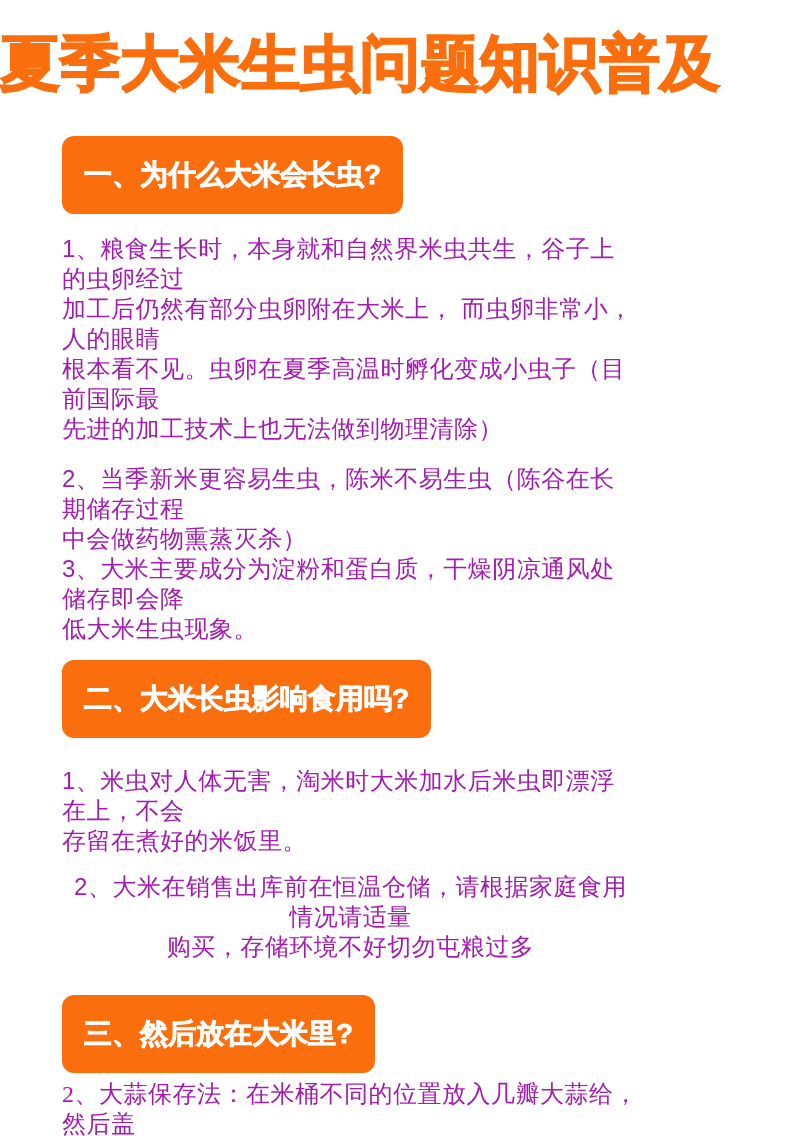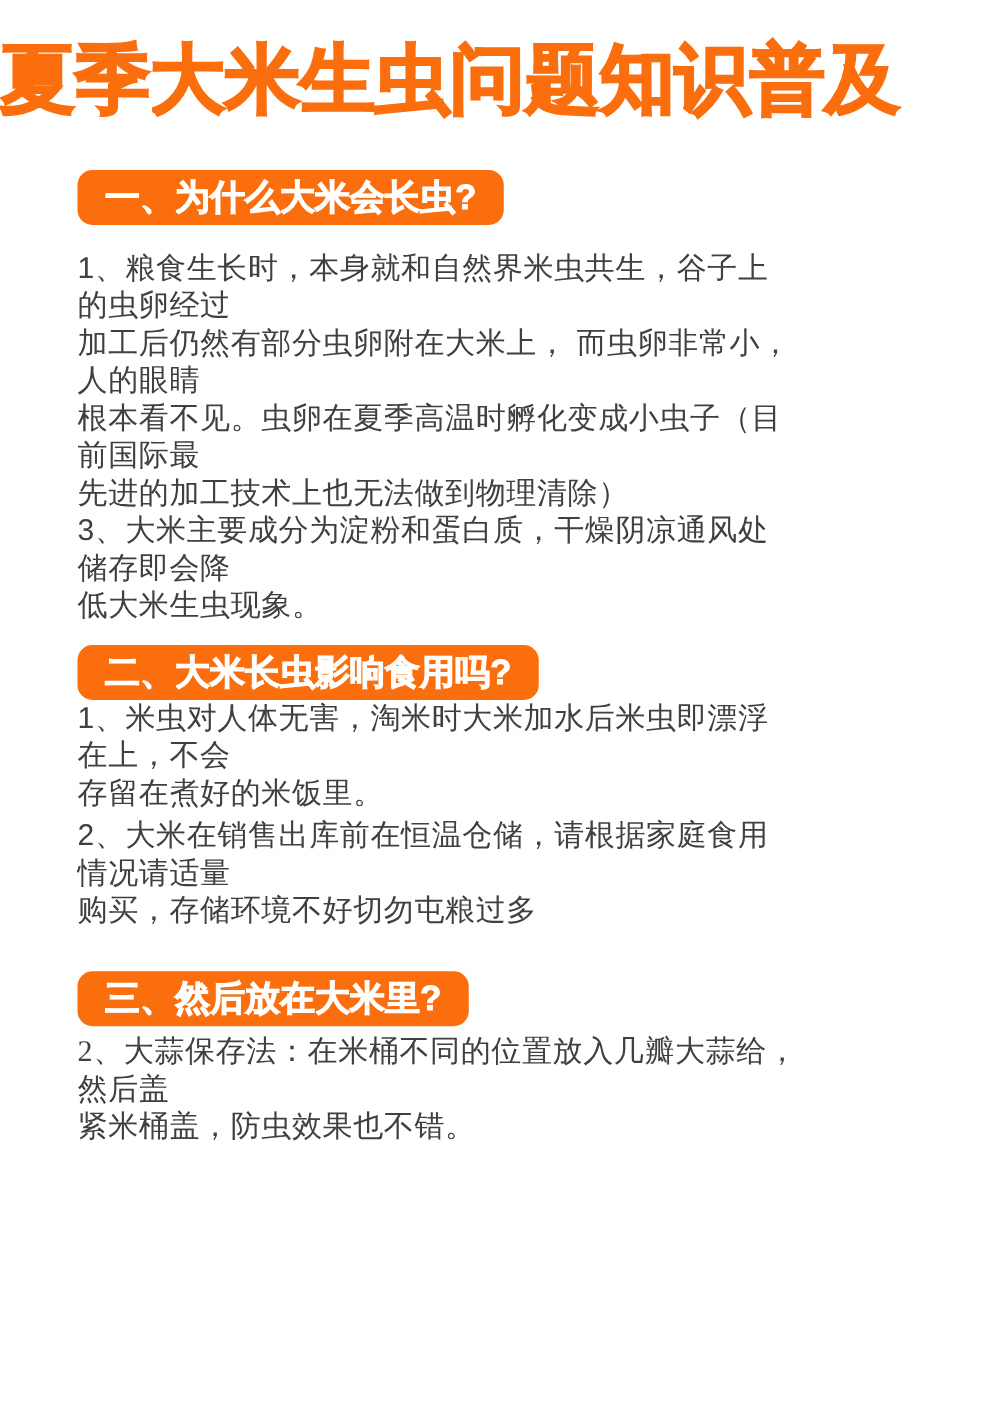--- a/index.html
+++ b/index.html
@@ -33,60 +33,62 @@
     margin-left: 62px;
   }
   .banner {
     display: inline-block;
     background: #FA6E0E;
     color: #ffffff;
     font-size: 28px;
     line-height: 30px;
     font-weight: 700;
     -webkit-text-stroke: 0.8px #ffffff;
-    padding: 7px 22px;
+    padding: 24px 22px;
     border-radius: 12px;
   }
   .para {
     margin: 0 45px 0 62px;
     font-size: 24px;
     line-height: 30px;
     font-weight: 500;
-    color: #404040;
+    color: #a21caf;
     white-space: pre-line;
     letter-spacing: 0.5px;
   }
   
   .mt-banner1 { margin-top: 34px; }
   .mt-p11     { margin-top: 20px; }
   .mt-p12     { margin-top: 20px; }
   .mt-p13     { }
   .mt-banner2 { margin-top: 16px; }
-  .mt-p21     { }
-  .mt-p22     { margin-top: 4px; }
+  .mt-p21     { margin-top: 28px; }
+  .mt-p22     { margin-top: 16px; text-align: center; }
   .mt-banner3 { margin-top: 33px; }
   .mt-p31     { margin-top: 37px; }
   .mt-p32     { margin-top: 6px; font-family: Liberation Serif, serif;  }
   .mt-p33     { margin-top: 12px; }
 </style>
 </head>
 <body>
 
 <div class="page">
 
   <h1 class="title">夏季大米生虫问题知识普及</h1>
 
   <div>
     <div class="banner-row mt-banner1">
       <span class="banner">一、为什么大米会长虫?</span>
     </div>
     <p class="para mt-p11">1、粮食生长时，本身就和自然界米虫共生，谷子上的虫卵经过
 加工后仍然有部分虫卵附在大米上， 而虫卵非常小，人的眼睛
 根本看不见。虫卵在夏季高温时孵化变成小虫子（目前国际最
 先进的加工技术上也无法做到物理清除）</p>
+    <p class="para mt-p12">2、当季新米更容易生虫，陈米不易生虫（陈谷在长期储存过程
+中会做药物熏蒸灭杀）</p>
     <p class="para mt-p13">3、大米主要成分为淀粉和蛋白质，干燥阴凉通风处储存即会降
 低大米生虫现象。</p>
   </div>
 
   <div>
     <div class="banner-row mt-banner2">
       <span class="banner">二、大米长虫影响食用吗?</span>
     </div>
     <p class="para mt-p21">1、米虫对人体无害，淘米时大米加水后米虫即漂浮在上，不会
 存留在煮好的米饭里。</p>

